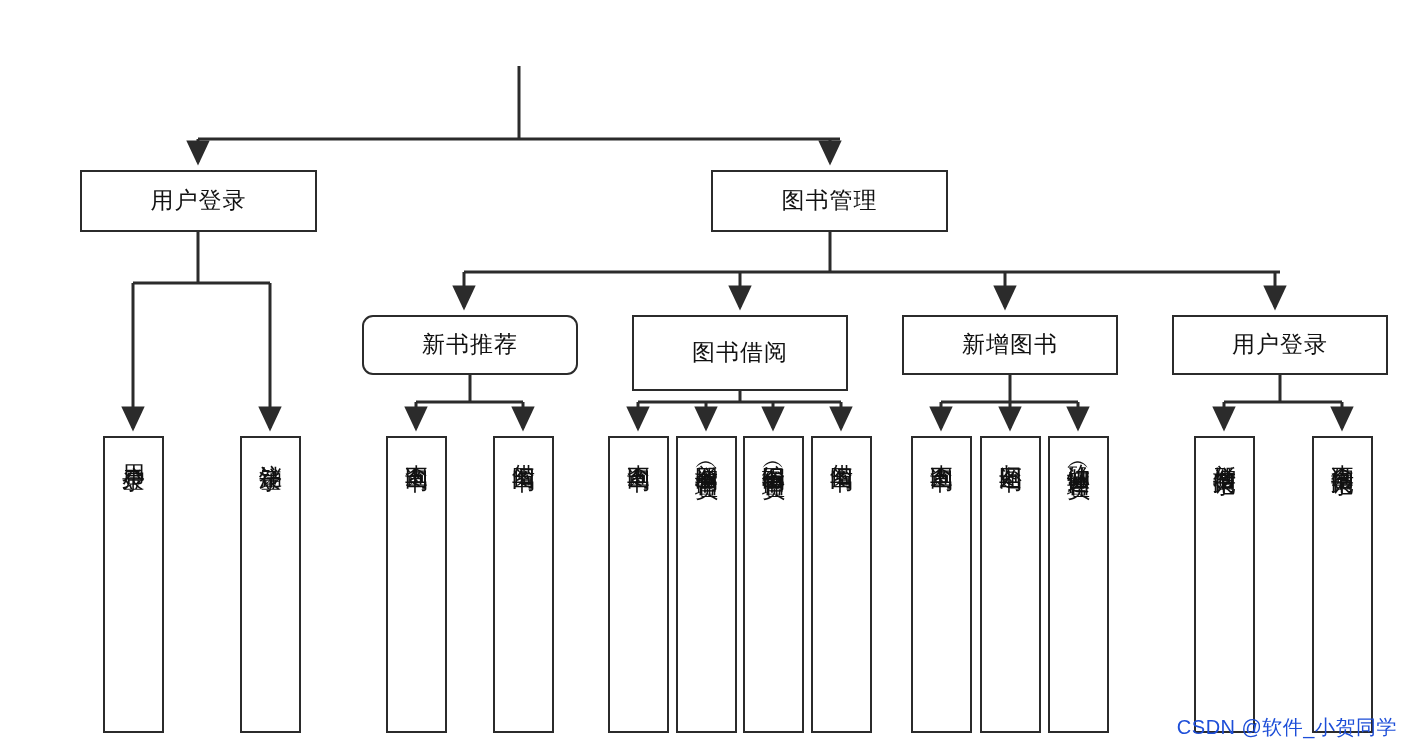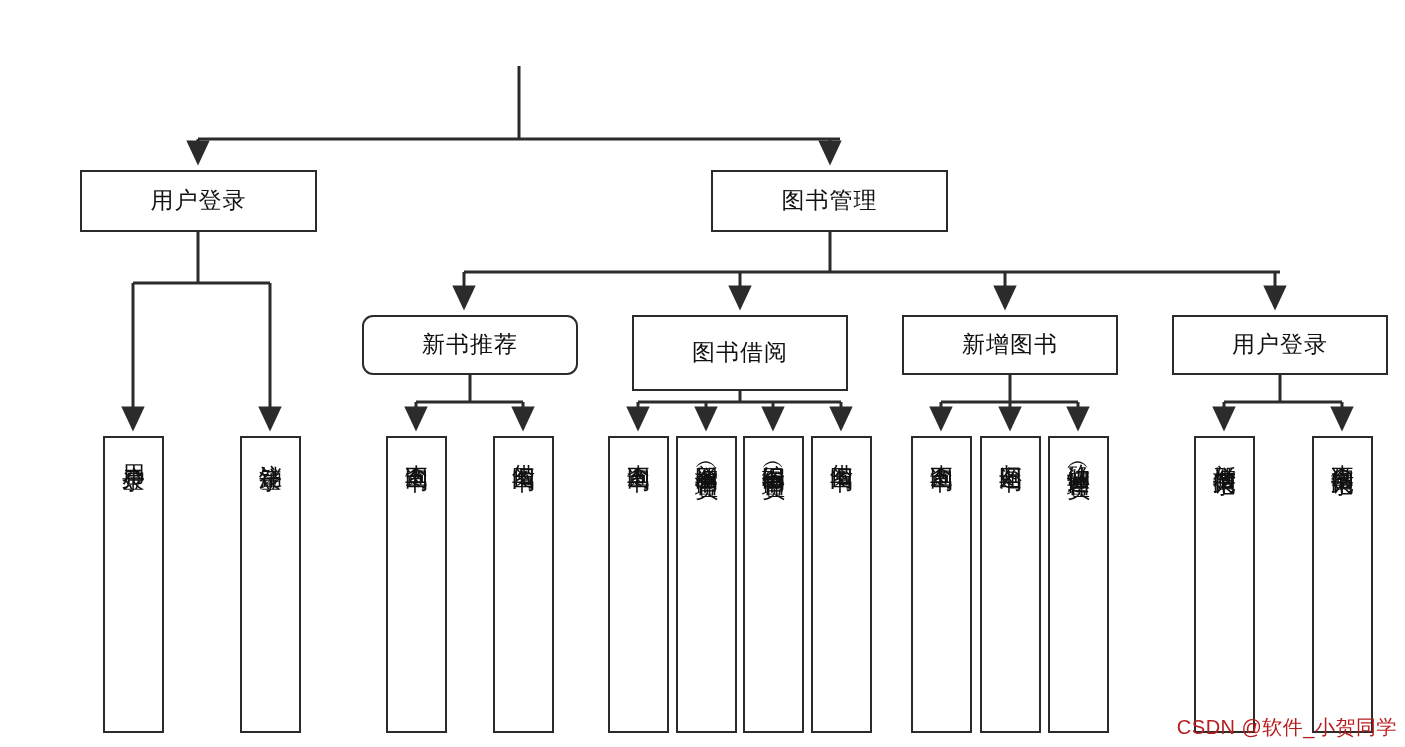--- a/index.html
+++ b/index.html
@@ -59,21 +59,21 @@
     white-space: nowrap;
   }
   .node.root {
     font-size: 25px;
   }
   #watermark {
     position: absolute;
     right: 8px;
     bottom: 6px;
     font-size: 20px;
-    color: #b91c1c;
+    color: #1d4ed8;
     z-index: 5;
     white-space: nowrap;
     letter-spacing: 0.5px;
   }
 </style>
 </head>
 <body>
 
 <div id="diagram-root">
 

